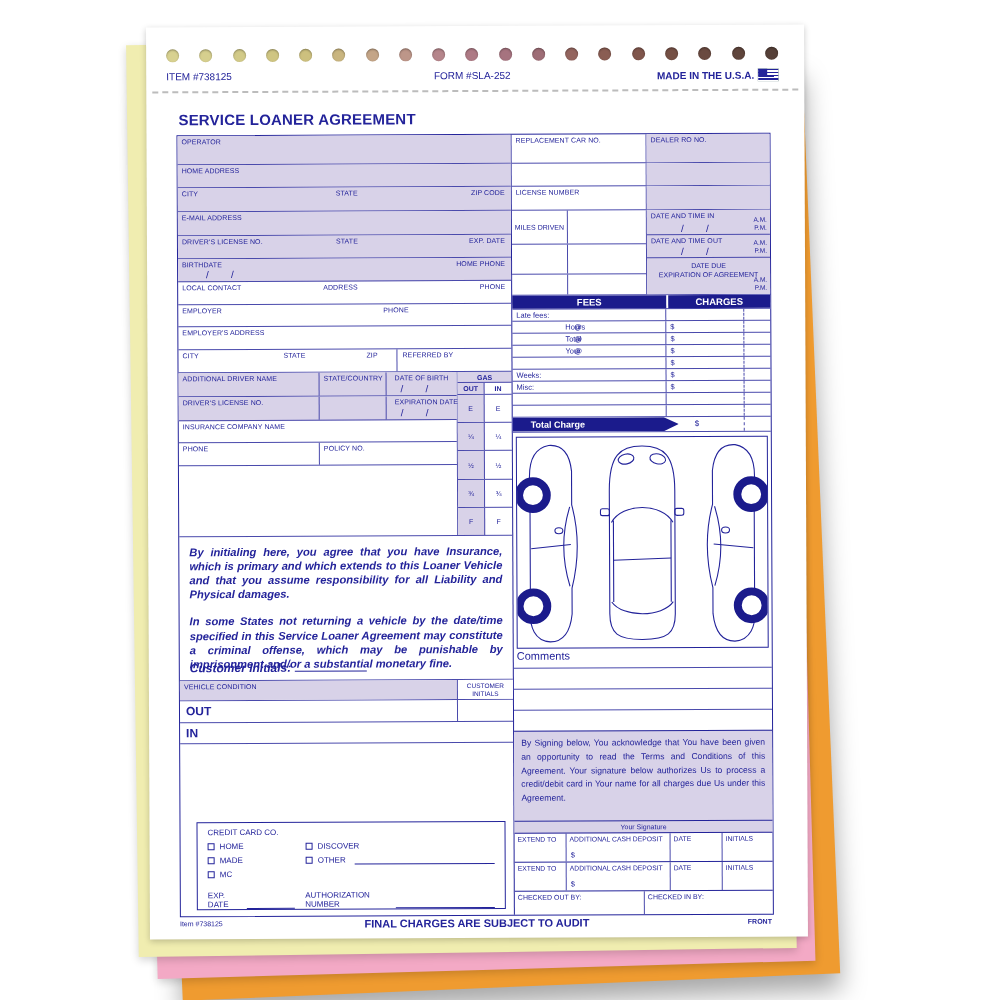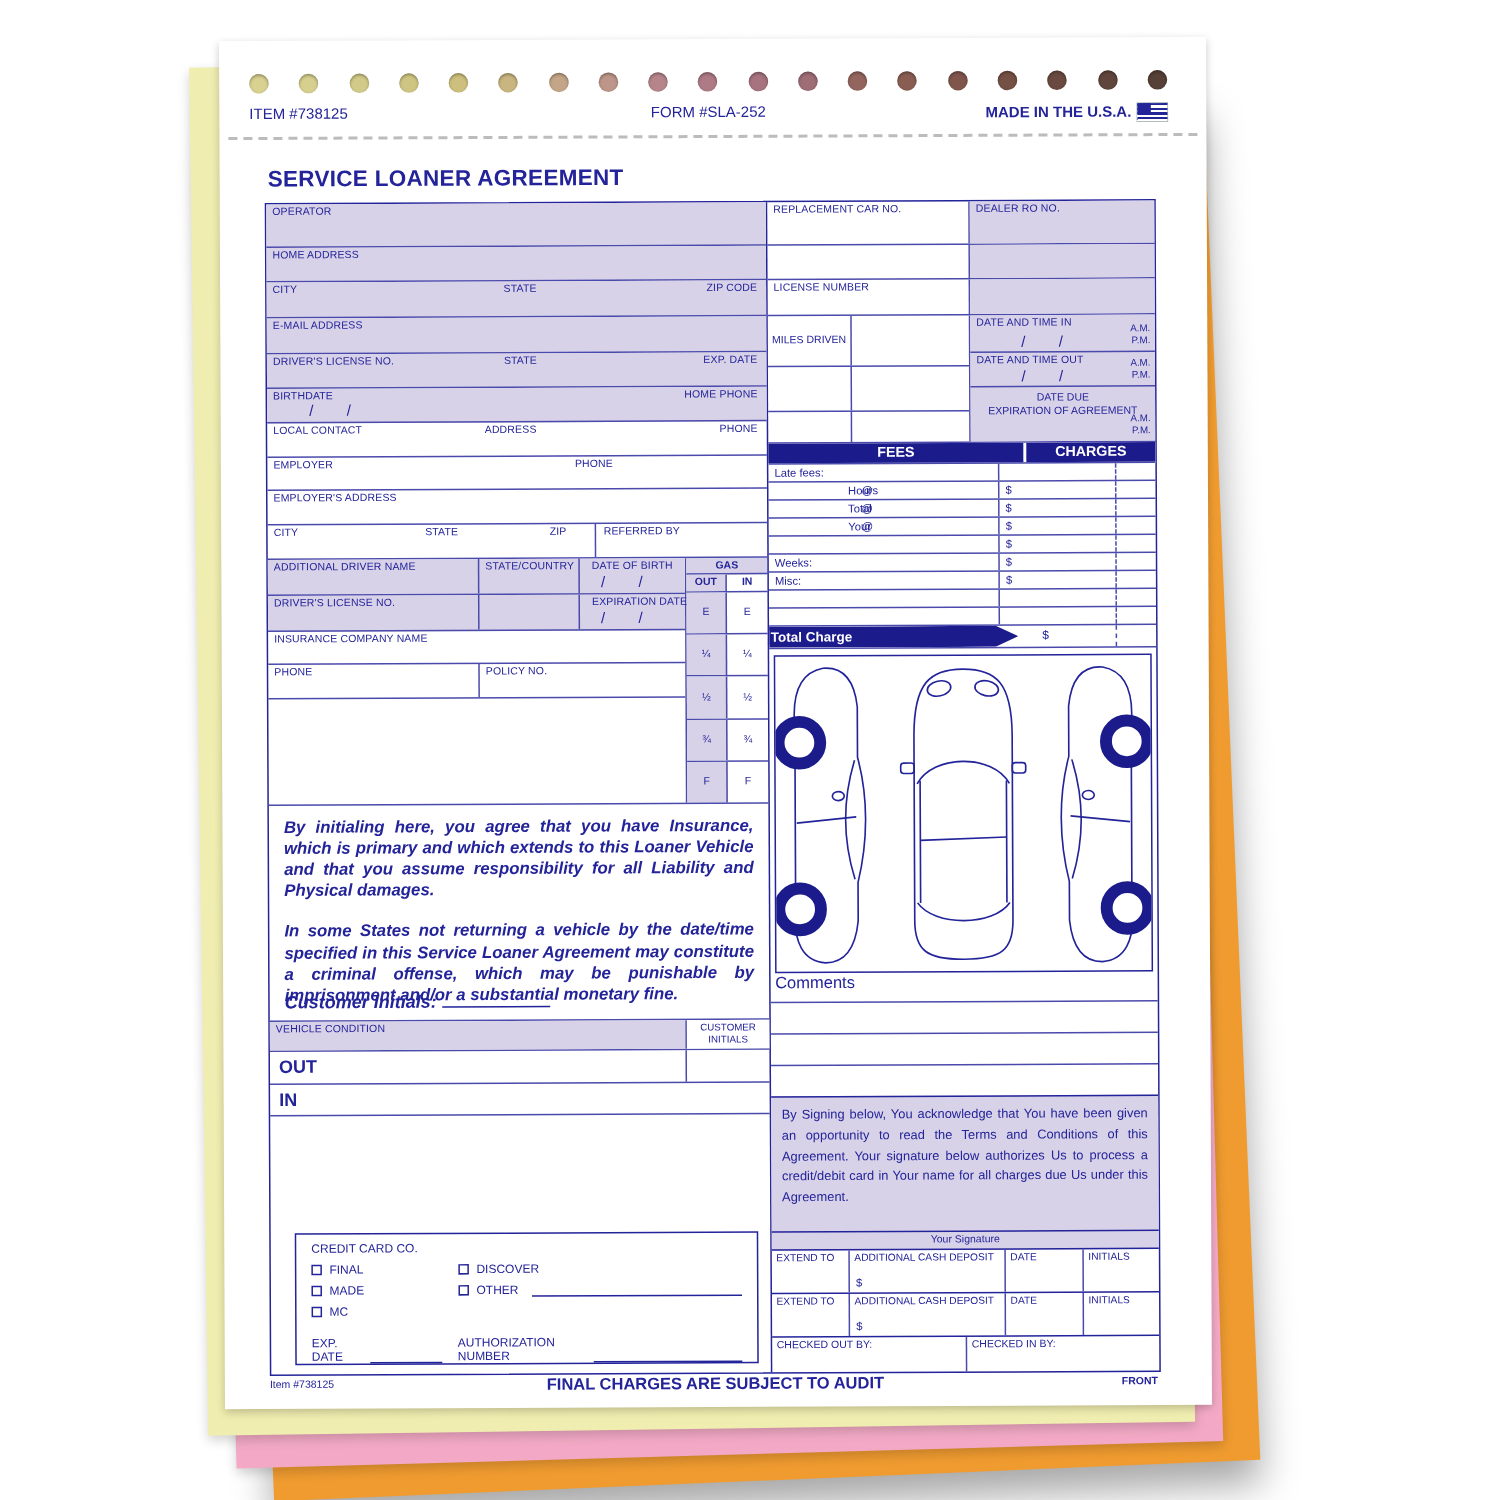--- a/index.html
+++ b/index.html
@@ -72,31 +72,31 @@
   .miles .mr{flex:1;display:flex;border-bottom:1px solid var(--line);}
   .miles .mr:last-child{border-bottom:none;}
   .miles .mc1{width:56px;border-right:1px solid var(--line);display:flex;align-items:center;justify-content:center;
     font-size:7px;text-align:center;line-height:1.3;}
   .dt{position:relative;border-bottom:1px solid var(--line);}
   .ampm{position:absolute;right:3px;bottom:2px;font-size:6.5px;text-align:right;line-height:1.25;}
   .ctr{font-size:7px;text-align:center;padding-top:3px;line-height:1.3;}
   
   .fees-head{display:flex;height:14px;flex:none;background:#fff;border-bottom:1px solid var(--line);}
   .fh{background:var(--bar);color:#fff;font-weight:bold;font-size:9.5px;text-align:center;line-height:14px;}
-  .fh1{width:170px;margin-right:2px;}
+  .fh1{width:154px;margin-right:2px;}
   .fh2{flex:1;}
   .frow{display:flex;height:12px;flex:none;border-bottom:1px solid var(--line);font-size:7.5px;}
   .fl{width:154px;border-right:1px solid var(--line);position:relative;}
   .fl span{position:absolute;top:1px;left:4px;}
   .fl .ind{left:18px;margin-left:35px;} .fl .at{left:62px;}
   .fc{flex:1;position:relative;}
   .fc .d{position:absolute;left:4px;top:1px;}
   .fc::after{content:"";position:absolute;right:26px;top:0;bottom:0;border-left:1px dashed var(--line);}
   .trow{display:flex;height:15px;flex:none;border-bottom:1px solid var(--line);}
-  .tarrow{width:166px;background:var(--bar);color:#fff;font-size:9px;font-weight:bold;line-height:15px;padding-left:1px;
+  .tarrow{width:166px;background:var(--bar);color:#fff;font-size:9px;font-weight:bold;line-height:15px;padding-left:18px;
     clip-path:polygon(0 0,91% 0,100% 50%,91% 100%,0 100%);}
   .tgap{flex:1;position:relative;font-size:8px;}
   .tgap .d{position:absolute;left:16px;top:2px;}
   .tgap::after{content:"";position:absolute;right:26px;top:0;bottom:0;border-left:1px dashed var(--line);}
   
   .carbox{margin:4px 3px 0;height:212px;border:1.2px solid var(--navy);flex:none;}
   
   .comments{flex:none;height:82px;display:flex;flex-direction:column;}
   .cm-l{font-size:11px;padding:1px 3px 0;border-bottom:1px solid var(--line);height:20px;}
   .cm-line{flex:1;border-bottom:1px solid var(--line);}
@@ -287,21 +287,21 @@
         <div class="r" style="height:21px">
           <span class="big">IN</span>
         </div>
 
         <div class="r" style="flex:1;border-bottom:none">
           <div class="ccbox">
             <div>CREDIT CARD CO.</div>
             <div class="ccrow">
               <span class="ccitem">
                   <span class="cb"></span>
-                  <span>FINAL</span>
+                  <span>HOME</span>
                 </span>
               <span class="ccitem">
                   <span class="cb"></span>
                   <span>DISCOVER</span>
                 </span>
             </div>
             <div class="ccrow">
               <span class="ccitem">
                   <span class="cb"></span>
                   <span>MADE</span>

